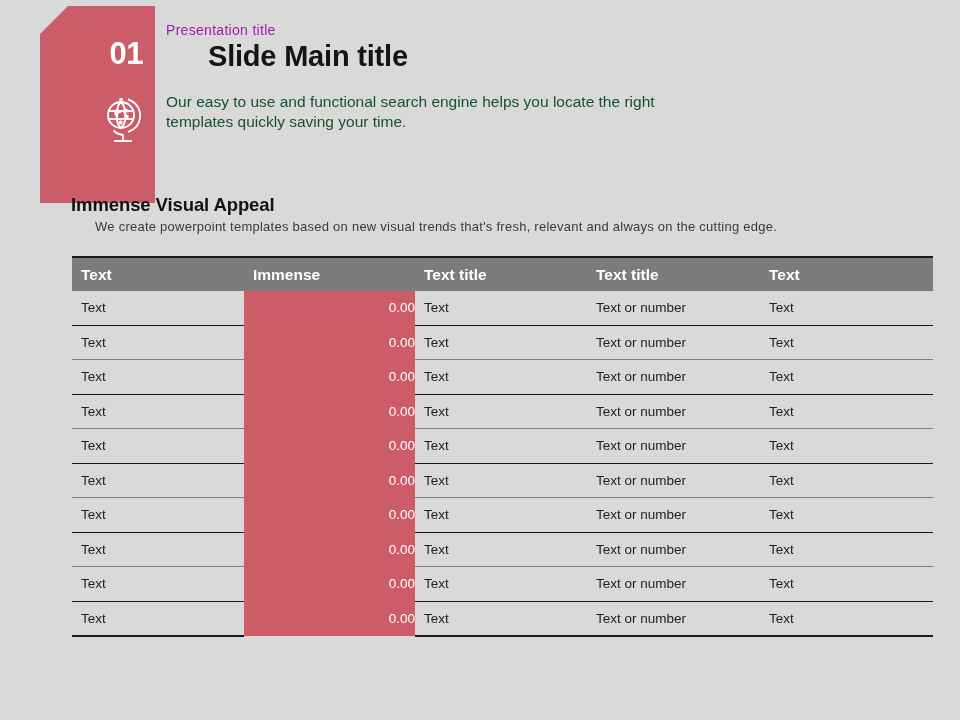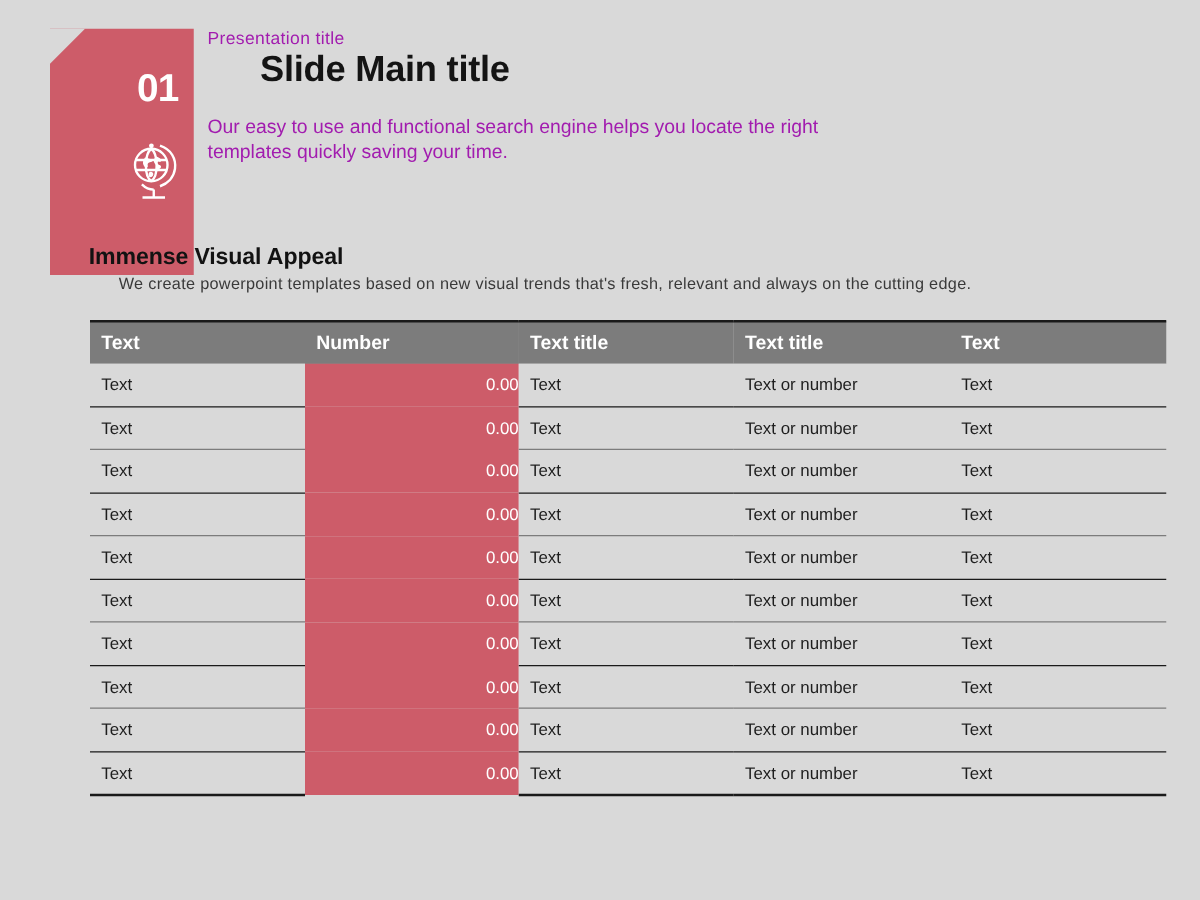--- a/index.html
+++ b/index.html
@@ -16,21 +16,20 @@
   }
 
   
   #header-block {
     position: absolute;
     left: 40px;
     top: 6px;
     width: 115px;
     height: 197px;
     background: #cd5c69;
-    margin-top: 17px;
   }
   #corner-fold {
     position: absolute;
     left: 0;
     top: 0;
     width: 0;
     height: 0;
     border-left: 28px solid #d9d9d9;
     border-bottom: 28px solid transparent;
   }
@@ -71,21 +70,21 @@
     letter-spacing: -0.2px;
     line-height: 1.1;
     margin-left: 43px;
   }
   #slide-description {
     position: absolute;
     left: 166px;
     top: 92px;
     width: 560px;
     font-size: 15.5px;
-    color: #a21caf;
+    color: #14532d;
     line-height: 1.32;
   }
 
   
   #section-heading {
     position: absolute;
     left: 71px;
     top: 194px;
     font-size: 18.5px;
     font-weight: bold;
@@ -198,21 +197,21 @@
 <div id="slide-description">Our easy to use and functional search engine helps you locate the right templates quickly saving your time.</div>
 
 <div id="section-heading">Immense Visual Appeal</div>
 <div id="section-subheading">We create  powerpoint  templates  based  on new  visual trends that's fresh,  relevant  and always  on the cutting edge.</div>
 
 <div id="data-table-wrap">
   <table class="data-table">
     <thead>
       <tr>
         <th class="col-1">Text</th>
-        <th class="col-2 num-col">Number</th>
+        <th class="col-2 num-col">Immense</th>
         <th class="col-3">Text title</th>
         <th class="col-4">Text title</th>
         <th class="col-5">Text</th>
       </tr>
     </thead>
     <tbody id="table-body">
         <tr class="sep-dark">
           <td class="col-1">Text</td>
           <td class="col-2 num-cell">0.00</td>
           <td class="col-3">Text</td>

